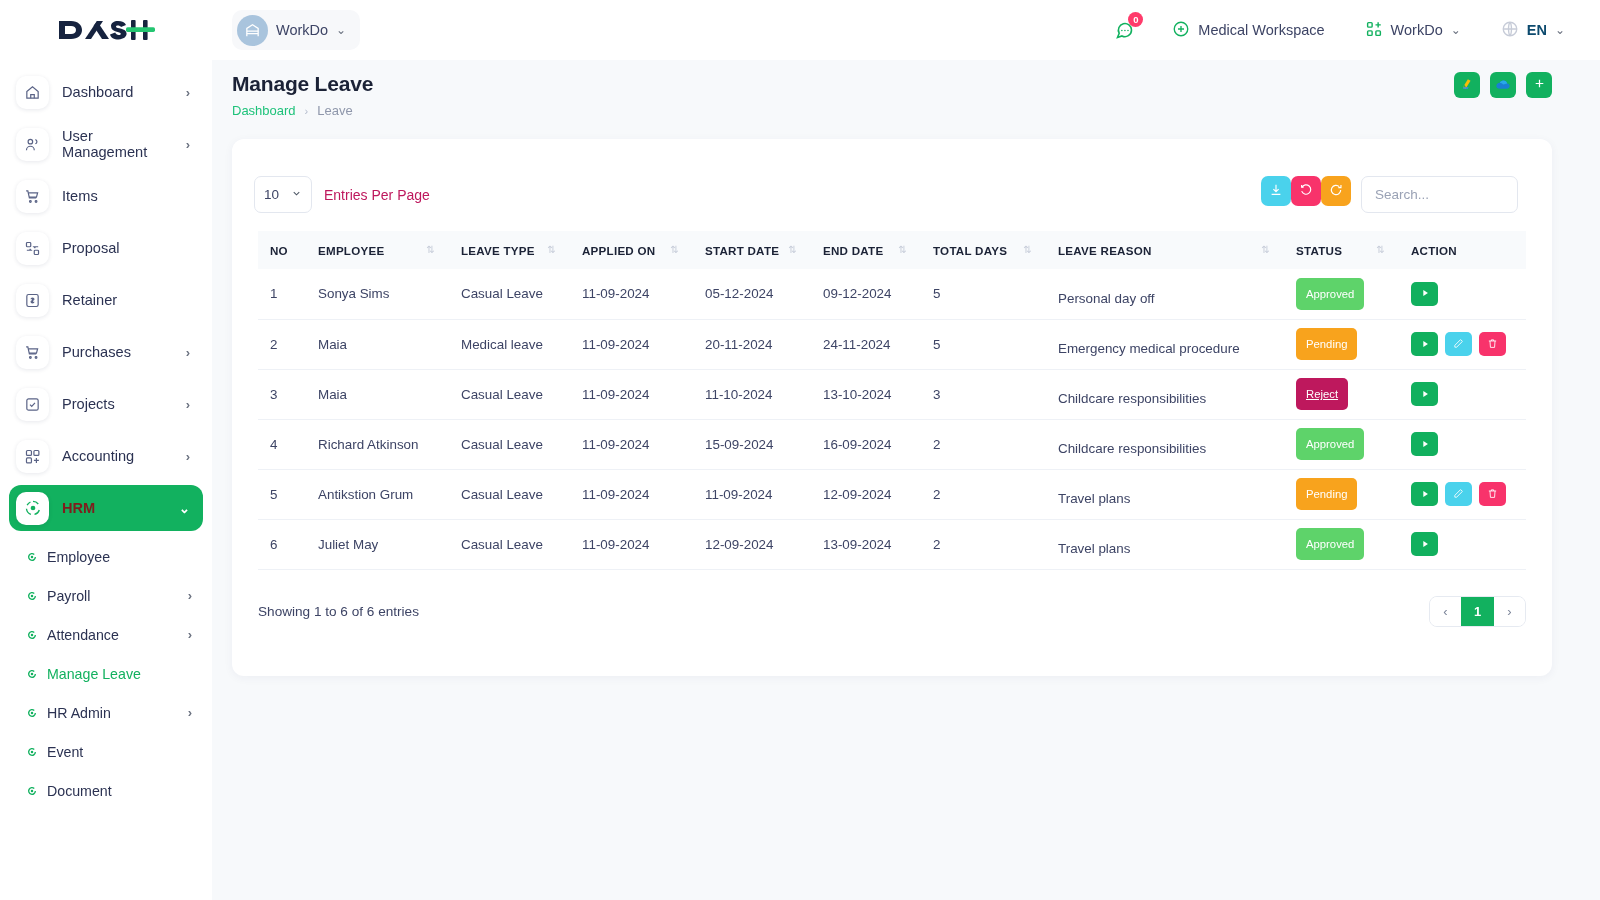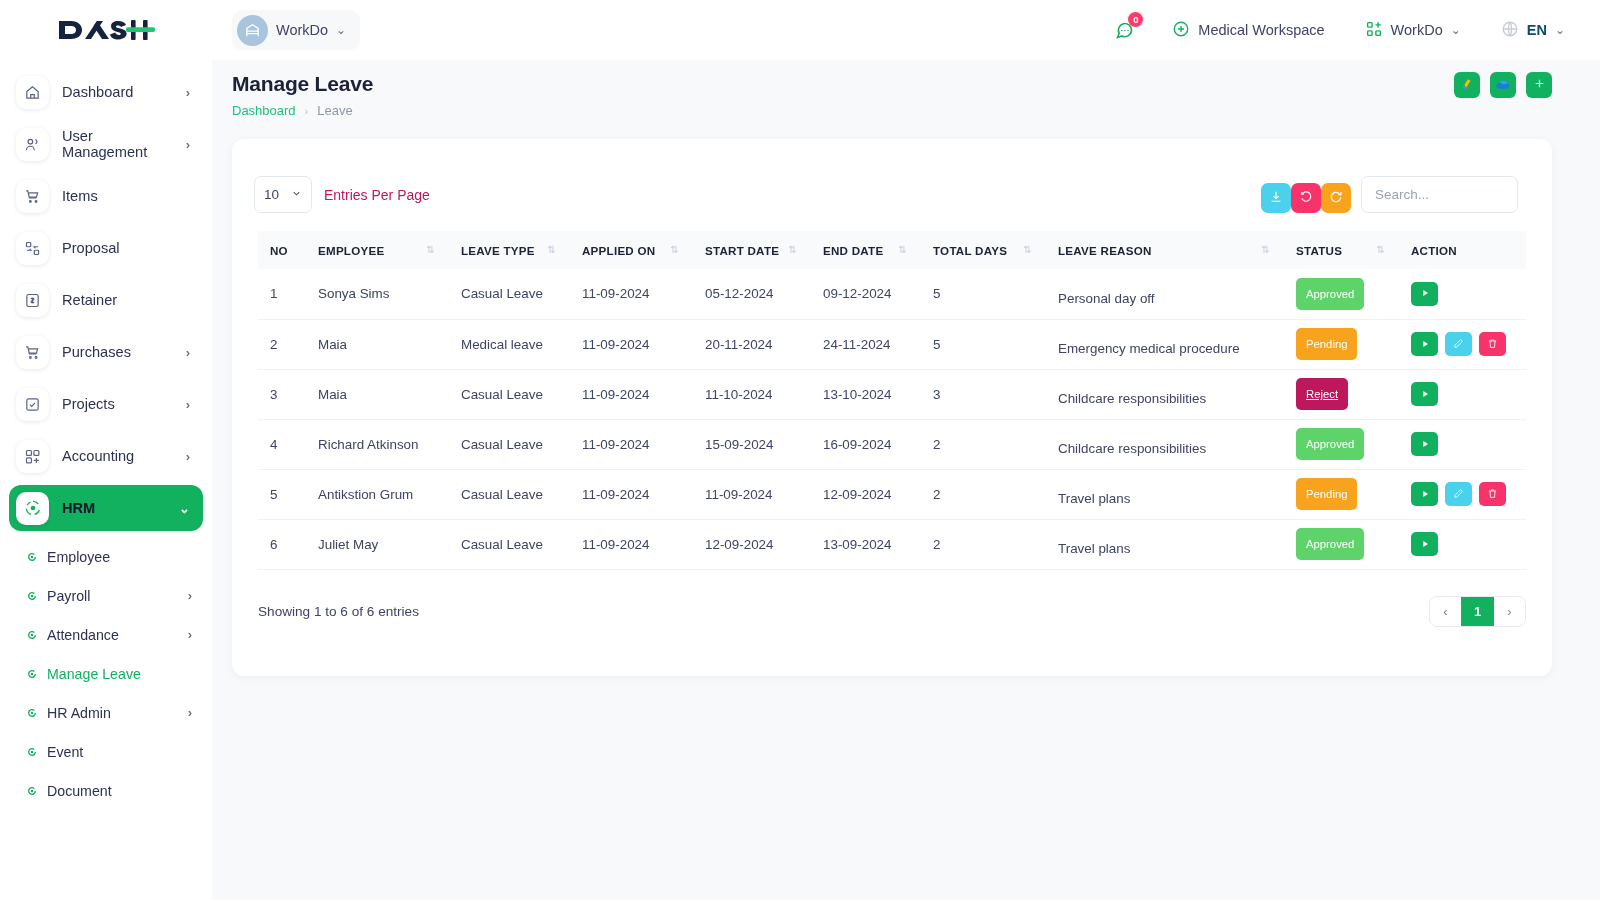--- a/index.html
+++ b/index.html
@@ -74,21 +74,21 @@
   .nav-ico {
     width: 33px; height: 33px; border-radius: 10px;
     background: #ffffff;
     box-shadow: 0 1px 4px rgba(22,34,70,0.10);
     display: flex; align-items: center; justify-content: center;
     flex: 0 0 auto; color: #5a6386;
   }
   .nav-label { font-size: 14.6px; color: #2b3252; font-weight: 500; }
   .nav-arrow { margin-left: auto; color: #6b7280; font-size: 13px; font-weight: 600;}
   .nav-item.active { background: #12b15f; }
-  .nav-item.active .nav-label { color: #0f172a; font-weight: 600; }
+  .nav-item.active .nav-label { color: #7f1d1d; font-weight: 600; }
   .nav-item.active .nav-arrow { color: #ffffff; }
   .nav-item.active .nav-ico { color: #12b15f; }
 
   .sub-item {
     height: 39px; display: flex; align-items: center; gap: 10px;
     padding-left: 26px; padding-right: 20px; cursor: pointer;
   }
   .sub-dot {
     width: 11px; height: 11px; flex: 0 0 auto;
     display: flex; align-items: center; justify-content: center;
@@ -125,21 +125,21 @@
   .card-toolbar {
     display: flex; align-items: center;
     padding: 37px 34px 0 22px;
   }
   .epp-select {
     width: 58px; height: 37px; border: 1px solid #e3e7ef; border-radius: 7px;
     background: #fff; display: flex; align-items: center; justify-content: space-between;
     padding: 0 9px; font-size: 13.5px; color: #3d4465; cursor: pointer;
   }
   .epp-label { margin-left: 12px; font-size: 14px; color: #be185d; }
-  .tool-right { margin-left: auto; display: flex; align-items: flex-end; }
+  .tool-right { margin-left: auto; display: flex; align-items: flex-start; }
   .tbtn {
     width: 30px; height: 30px; border-radius: 7px; border: none; cursor: pointer;
     display: flex; align-items: center; justify-content: center;
   }
   .search-box {
     margin-left: 10px; width: 157px; height: 37px;
     border: 1px solid #e3e7ef; border-radius: 7px;
     padding: 0 13px; font-size: 13.5px; color: #3d4465;
     font-family: "Liberation Sans", sans-serif;
     background: #fff; outline: none;

